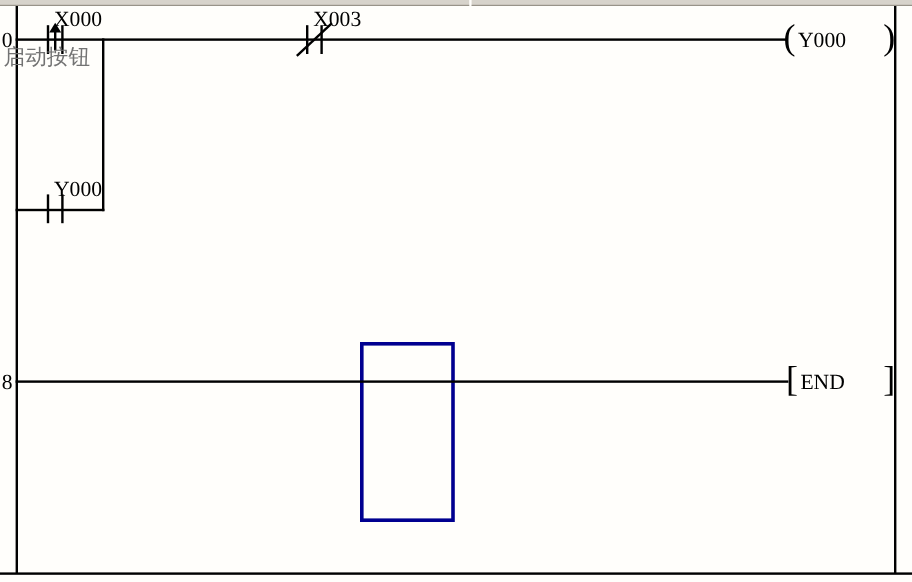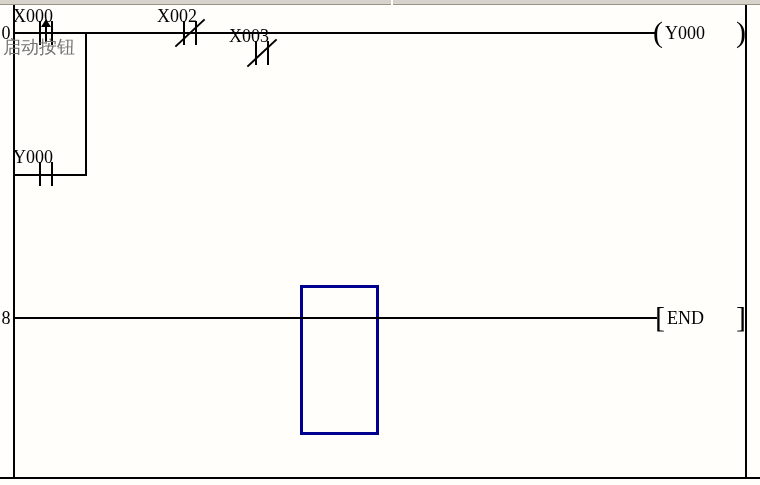--- a/index.html
+++ b/index.html
@@ -9,21 +9,21 @@
   .topbar.seg1{left:0;width:391px;}
   .topbar.seg2{left:393px;width:367px;}
   .rail{position:absolute;width:2px;background:#000;top:5px;height:473px;}
   .rail.left{left:13px;}
   .rail.right{left:745px;}
   .bottom-edge{position:absolute;left:0;top:477px;width:760px;height:2px;background:#000;}
   .hwire{position:absolute;height:2px;background:#000;z-index:3;}
   .vwire{position:absolute;width:2px;background:#000;z-index:3;}
   .rungno{position:absolute;left:0;width:12px;text-align:center;font-size:18px;line-height:1;color:#000;}
   .cellgroup{position:absolute;width:72px;height:48px;z-index:4;}
-  .devlabel{position:absolute;top:0;left:0;width:100%;text-align:left;font-size:18px;line-height:1;color:#000;white-space:nowrap;}
+  .devlabel{position:absolute;top:0;left:0;width:100%;text-align:right;font-size:18px;line-height:1;color:#000;white-space:nowrap;}
   .bar{position:absolute;top:14px;width:2px;height:24px;background:#000;}
   .bar.b1{left:26px;} .bar.b2{left:38px;}
   .slash{position:absolute;left:13px;top:25px;width:40px;height:0;border-top:2px solid #000;
          transform:rotate(-43deg);}
   .arrow-stem{position:absolute;left:32px;top:18px;width:2px;height:17px;background:#000;}
   .arrow-head{position:absolute;left:28px;top:12px;width:0;height:0;
               border-left:5px solid transparent;border-right:5px solid transparent;border-bottom:8px solid #000;}
   .comment{position:absolute;left:3px;top:38px;font-size:18px;line-height:1.1;color:#737373;
            font-family:Liberation Serif, serif;white-space:nowrap;z-index:5;}
   .instr{position:absolute;display:flex;align-items:center;height:30px;z-index:4;background:transparent;}
@@ -55,28 +55,22 @@
   <div class="cellgroup" style="left:13px;top:7px;">
     <div class="devlabel">X000</div>
     <span class="bar b1"></span>
     <span class="bar b2"></span>
     <span class="arrow-stem"></span>
     <span class="arrow-head"></span>
   </div>
   <div class="comment">启动按钮</div>
 
 
-  <div class="cellgroup" style="left:157px;top:7px;">
-    <div class="devlabel">X002</div>
-    <span class="bar b1"></span>
-    <span class="bar b2"></span>
-    <span class="slash"></span>
-  </div>
 
-  <div class="cellgroup" style="left:229px;top:7px;margin-top:20px;">
+  <div class="cellgroup" style="left:229px;top:7px;">
     <div class="devlabel">X003</div>
     <span class="bar b1"></span>
     <span class="bar b2"></span>
     <span class="slash"></span>
   </div>
 
 
   <div class="instr coil">
     <span class="glyph">(</span>
     <span class="ilabel">Y000</span>

